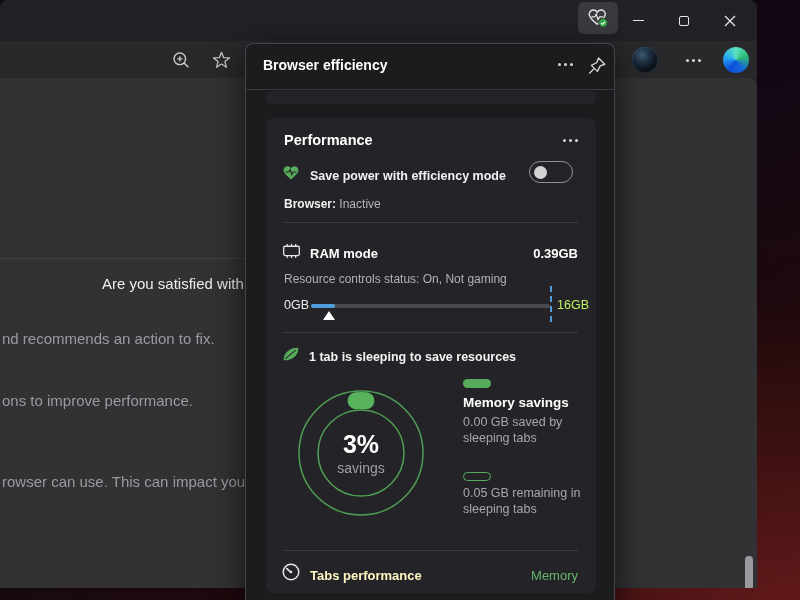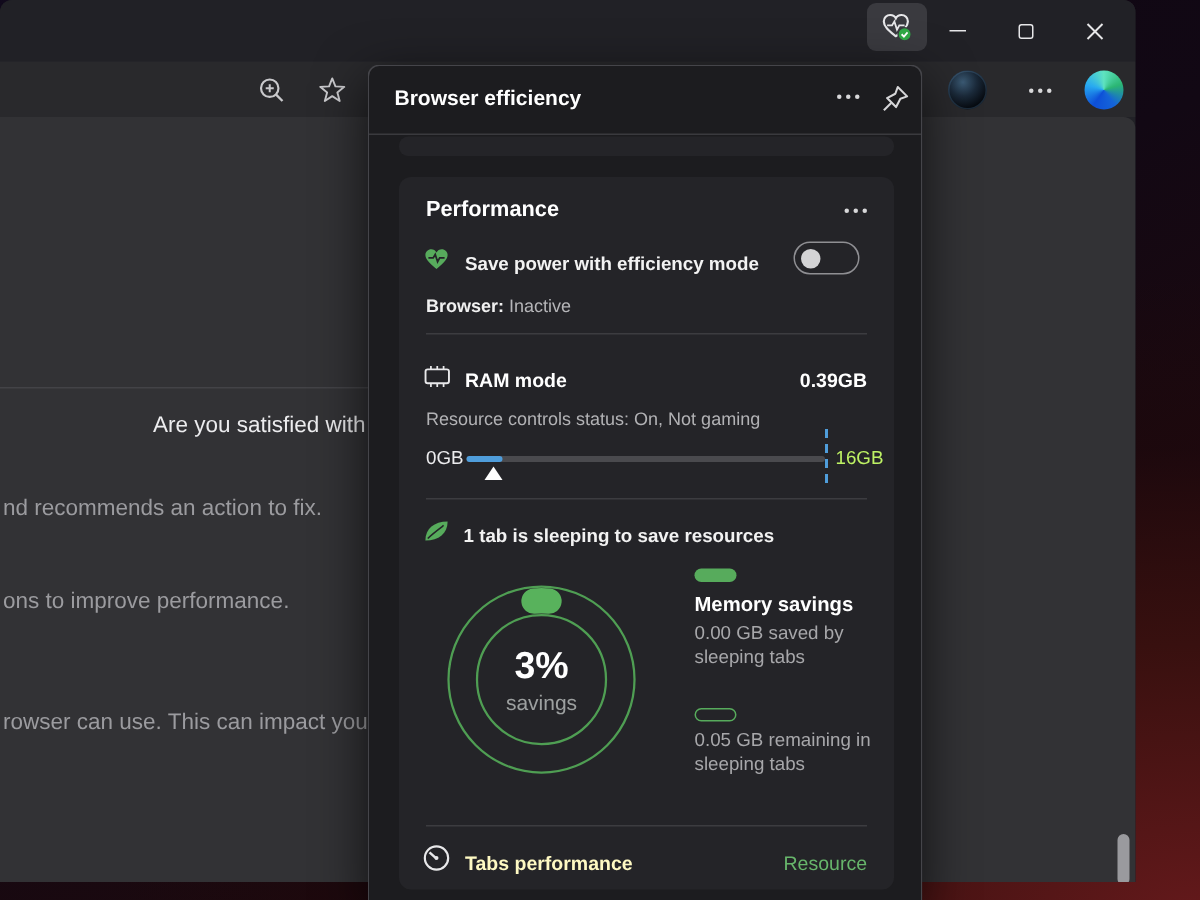--- a/index.html
+++ b/index.html
@@ -276,16 +276,16 @@
       <div class="cdiv cdiv3"></div>
 
       <span class="ico gauge-icon">
         <svg width="20" height="20" viewBox="0 0 18 18">
           <circle cx="9" cy="9" r="7" fill="none" stroke="#e8e8ea" stroke-width="1.3"></circle>
           <line x1="9" y1="9.4" x2="4.8" y2="5.6" stroke="#e8e8ea" stroke-width="1.5"></line>
           <circle cx="9" cy="9" r="1.2" fill="#e8e8ea"></circle>
         </svg>
       </span>
       <div class="tabs-label">Tabs performance</div>
-      <div class="tabs-status" style="color: rgb(103, 181, 107);">Resource</div>
+      <div class="tabs-status" style="color: rgb(103, 181, 107);">Memory</div>
     </div>
   </div>
 </div>
 
 </body></html>

